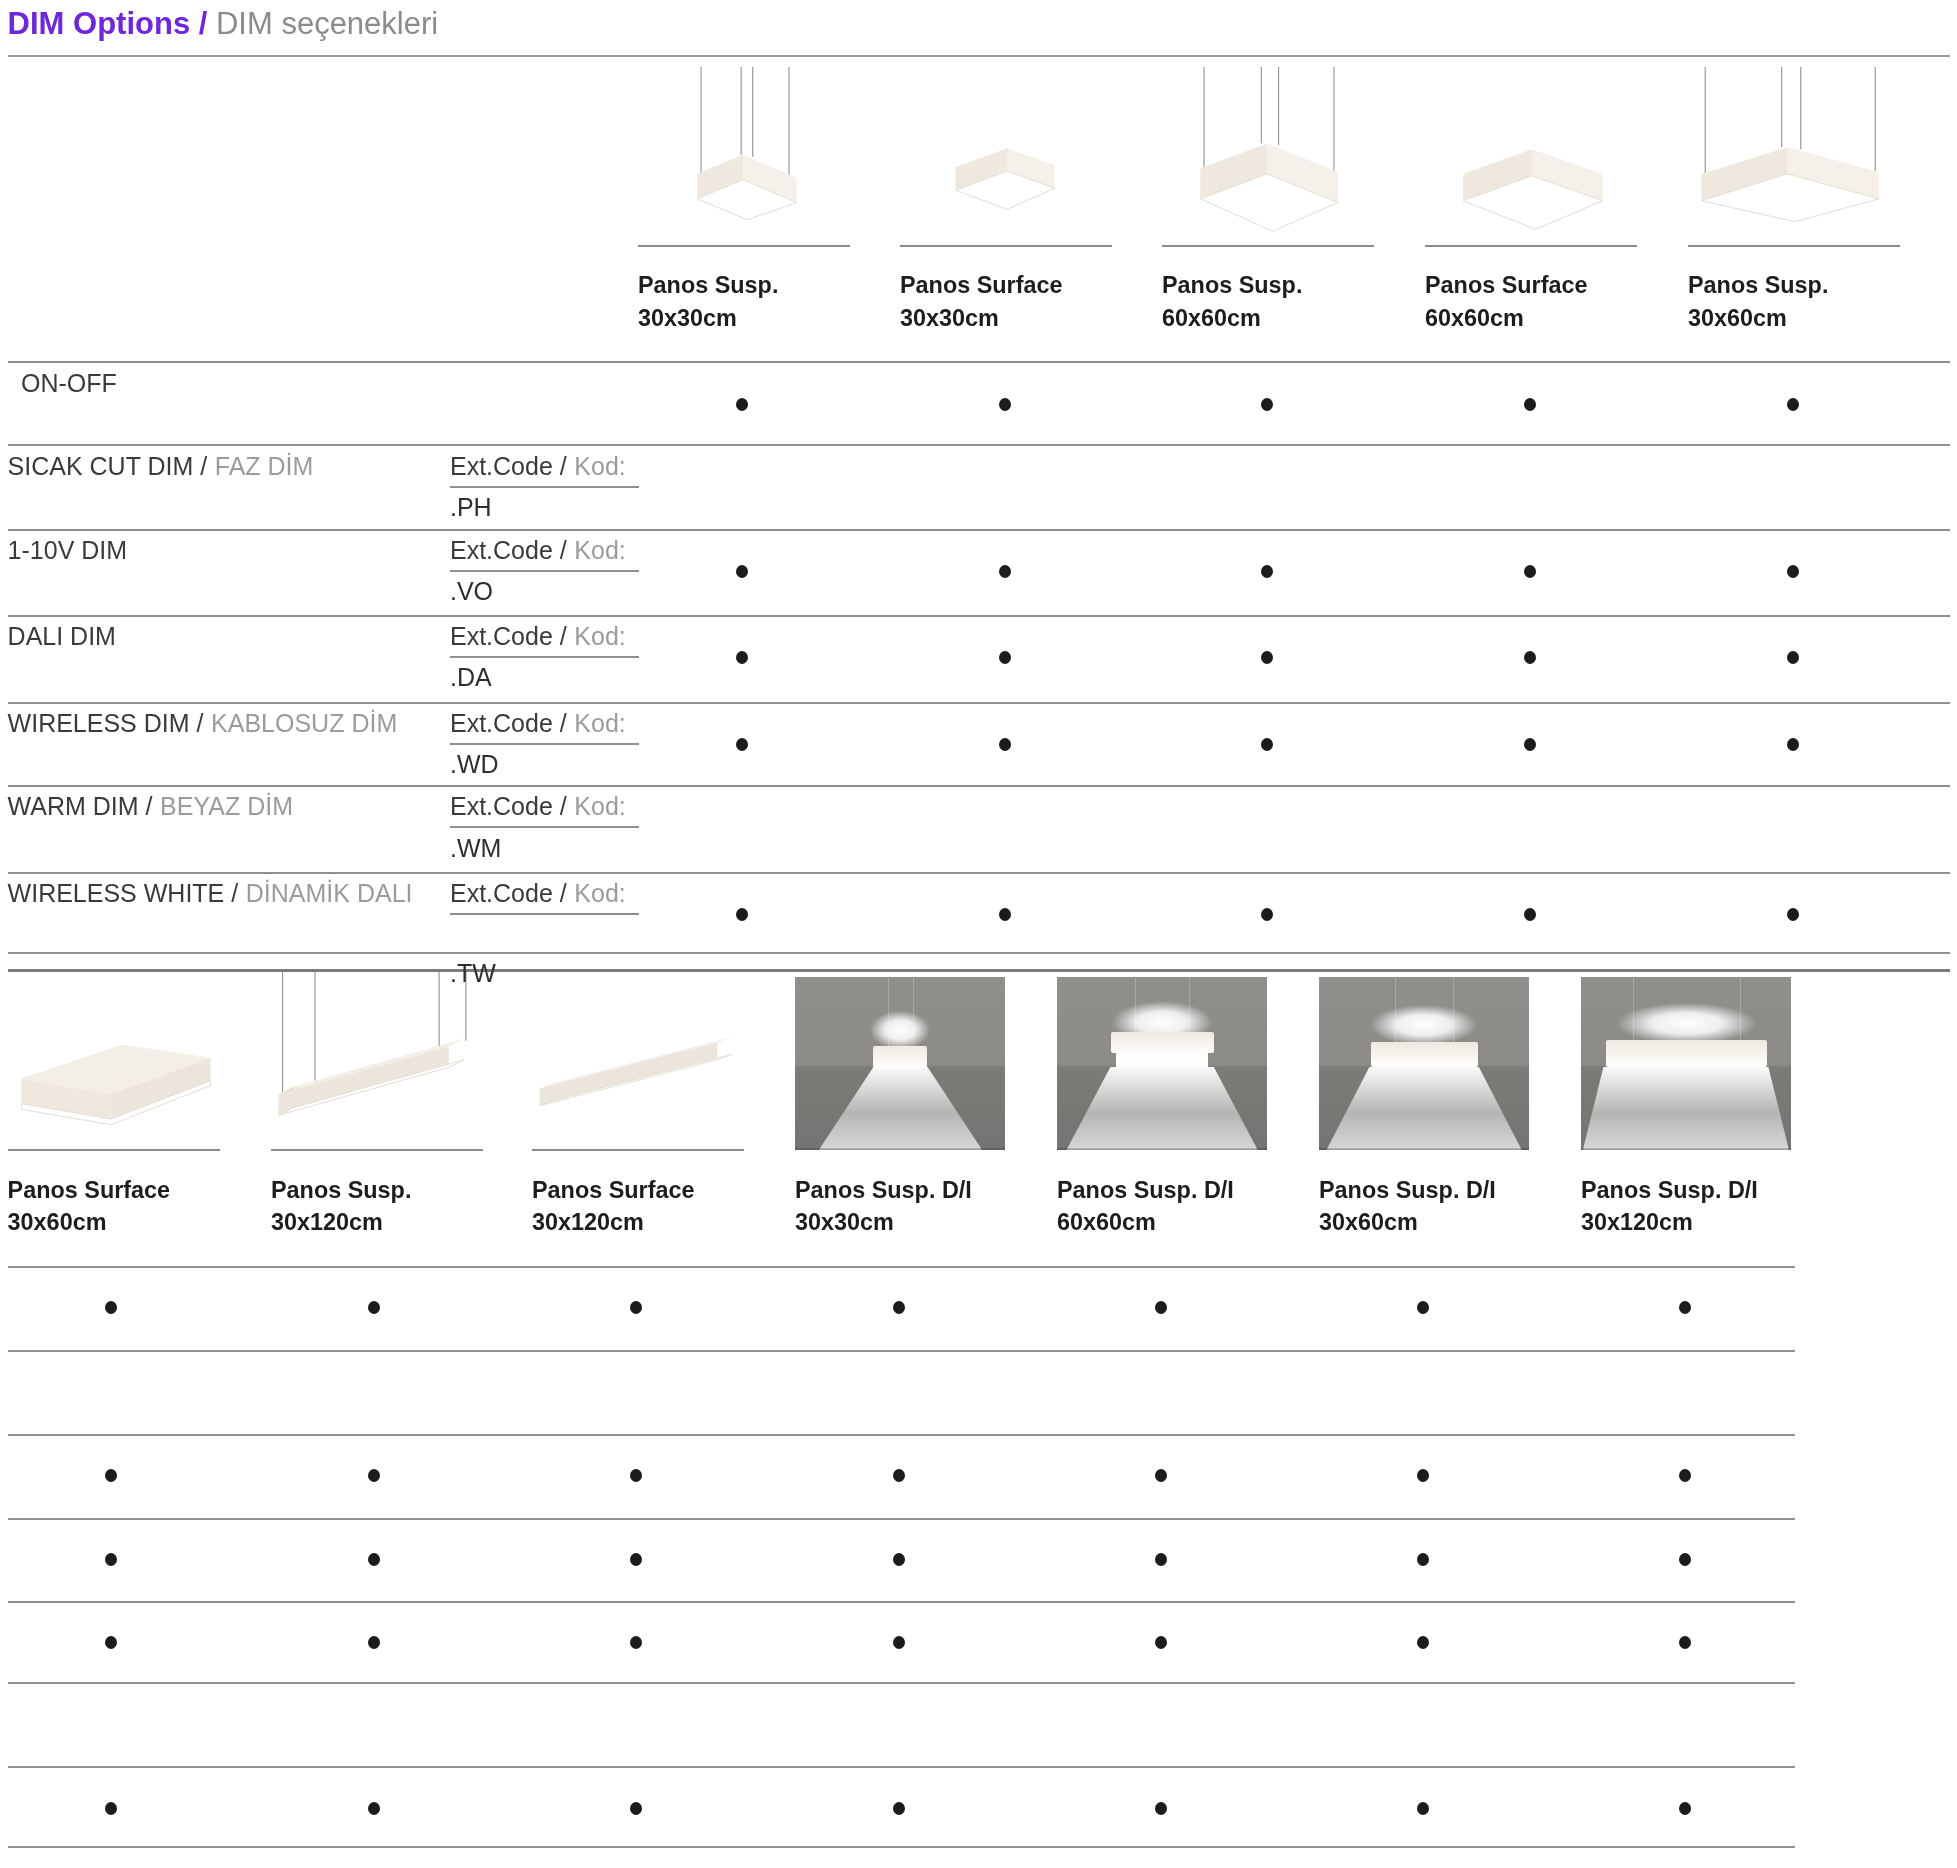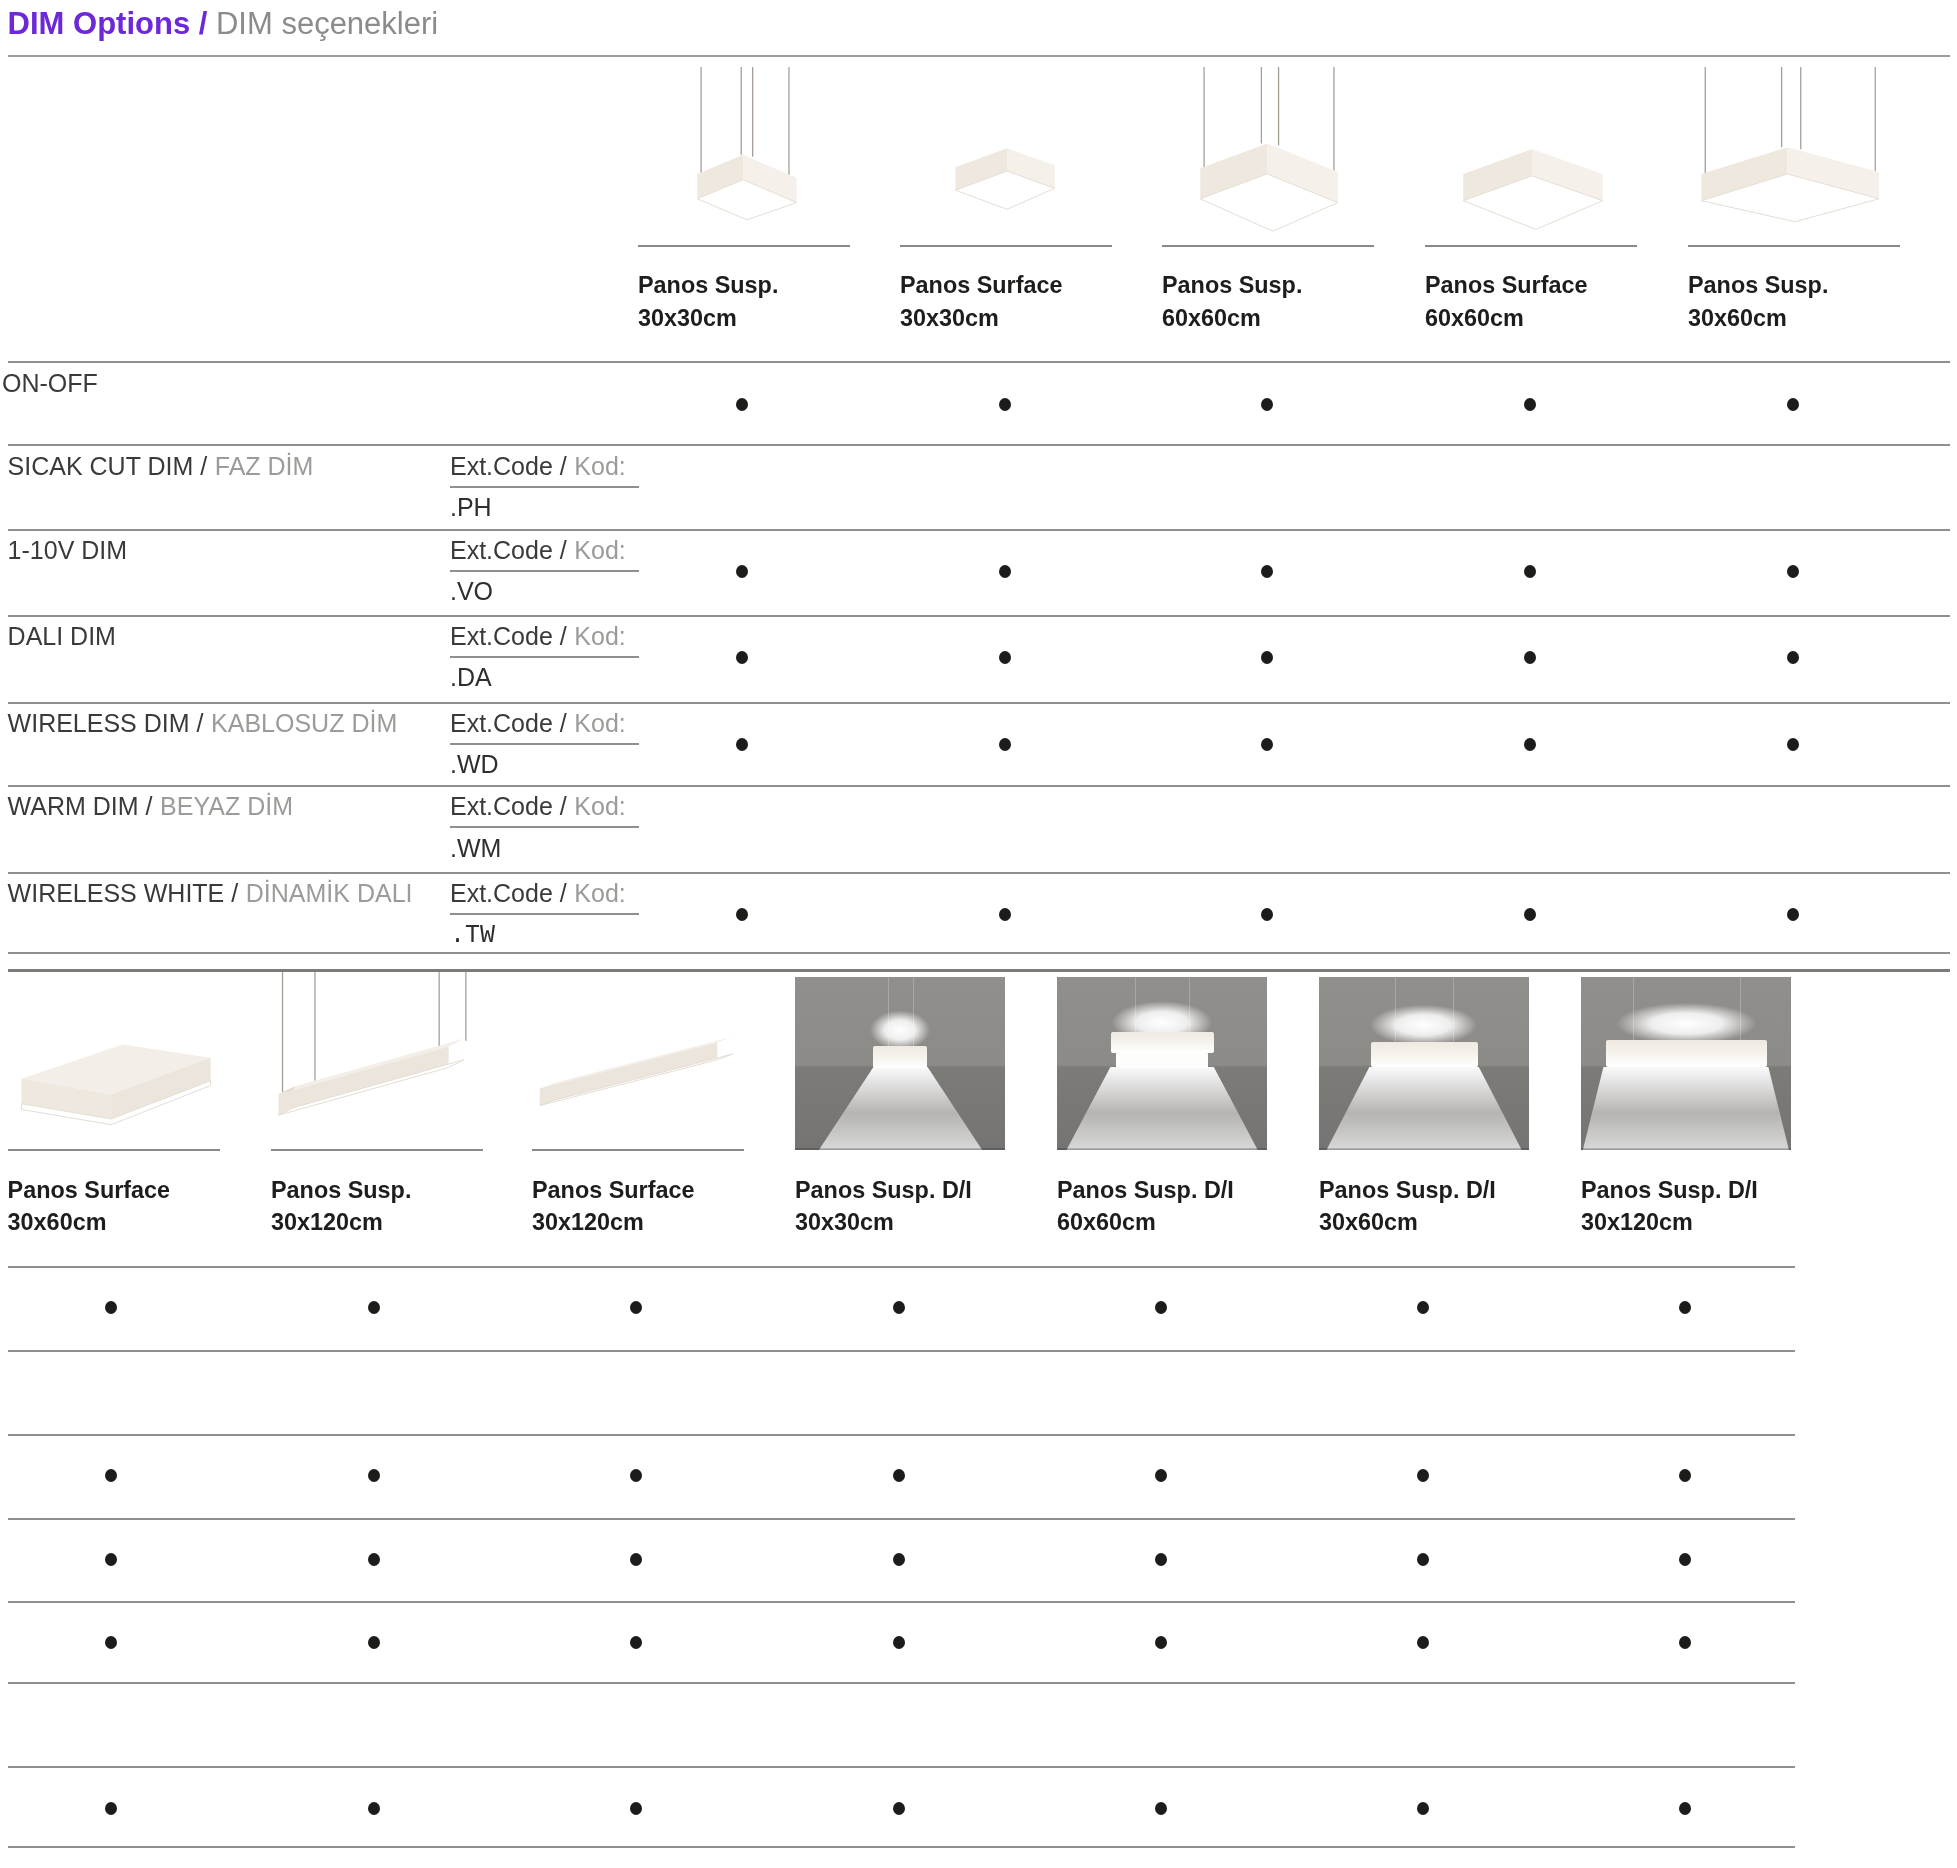--- a/index.html
+++ b/index.html
@@ -197,21 +197,21 @@
     <div class="rule-heavy" style="left: 7.6px; top: 969px; width: 1942px;"></div>
     <div class="rule" style="left: 7.6px; top: 55px; width: 1942px; background: rgb(157, 157, 155);"></div>
     <div class="rule" style="left: 7.6px; top: 1266px; width: 1787px;"></div>
     <div class="rule" style="left: 7.6px; top: 1350px; width: 1787px;"></div>
     <div class="rule" style="left: 7.6px; top: 1434px; width: 1787px;"></div>
     <div class="rule" style="left: 7.6px; top: 1518px; width: 1787px;"></div>
     <div class="rule" style="left: 7.6px; top: 1601px; width: 1787px;"></div>
     <div class="rule" style="left: 7.6px; top: 1682px; width: 1787px;"></div>
     <div class="rule" style="left: 7.6px; top: 1766px; width: 1787px;"></div>
     <div class="rule" style="left: 7.6px; top: 1846px; width: 1787px;"></div>
-    <div class="row-label" style="left: 2px; top: 369px;"><span class="t-dark">ON-OFF</span></div>
+    <div class="row-label" style="left: 21px; top: 369px;"><span class="t-dark">ON-OFF</span></div>
     <div class="dot" style="left: 736px; top: 398px;"></div>
     <div class="dot" style="left: 999px; top: 398px;"></div>
     <div class="dot" style="left: 1261px; top: 398px;"></div>
     <div class="dot" style="left: 1524px; top: 398px;"></div>
     <div class="dot" style="left: 1787px; top: 398px;"></div>
     <div class="row-label" style="left: 7.6px; top: 452px;"><span class="t-dark">SICAK CUT DIM /</span><span class="t-grey">FAZ DİM</span></div>
     <div class="row-label" style="left: 450px; top: 452px;"><span class="t-dark">Ext.Code /</span><span class="t-grey">Kod:</span></div>
     <div class="code-underline" style="left: 450px; top: 486px;"></div>
     <div class="code-value" style="left: 450px; top: 493px;">.PH</div>
     <div class="row-label" style="left: 7.6px; top: 536px;"><span class="t-dark">1-10V DIM</span></div>
@@ -241,21 +241,21 @@
     <div class="dot" style="left: 1261px; top: 738px;"></div>
     <div class="dot" style="left: 1524px; top: 738px;"></div>
     <div class="dot" style="left: 1787px; top: 738px;"></div>
     <div class="row-label" style="left: 7.6px; top: 792px;"><span class="t-dark">WARM DIM /</span><span class="t-grey">BEYAZ DİM</span></div>
     <div class="row-label" style="left: 450px; top: 792px;"><span class="t-dark">Ext.Code /</span><span class="t-grey">Kod:</span></div>
     <div class="code-underline" style="left: 450px; top: 826px;"></div>
     <div class="code-value" style="left: 450px; top: 834px;">.WM</div>
     <div class="row-label" style="left: 7.6px; top: 879px;"><span class="t-dark">WIRELESS WHITE /</span><span class="t-grey">DİNAMİK DALI</span></div>
     <div class="row-label" style="left: 450px; top: 879px;"><span class="t-dark">Ext.Code /</span><span class="t-grey">Kod:</span></div>
     <div class="code-underline" style="left: 450px; top: 913px;"></div>
-    <div class="code-value" style="left: 450px; top: 921px; font-family: Liberation Mono, monospace;">.TW</div>
+    <div class="code-value" style="left: 450px; top: 959px;">.TW</div>
     <div class="dot" style="left: 736px; top: 908px;"></div>
     <div class="dot" style="left: 999px; top: 908px;"></div>
     <div class="dot" style="left: 1261px; top: 908px;"></div>
     <div class="dot" style="left: 1524px; top: 908px;"></div>
     <div class="dot" style="left: 1787px; top: 908px;"></div>
     <div class="dot" style="left: 105px; top: 1301px;"></div>
     <div class="dot" style="left: 368px; top: 1301px;"></div>
     <div class="dot" style="left: 630px; top: 1301px;"></div>
     <div class="dot" style="left: 893px; top: 1301px;"></div>
     <div class="dot" style="left: 1155px; top: 1301px;"></div>

